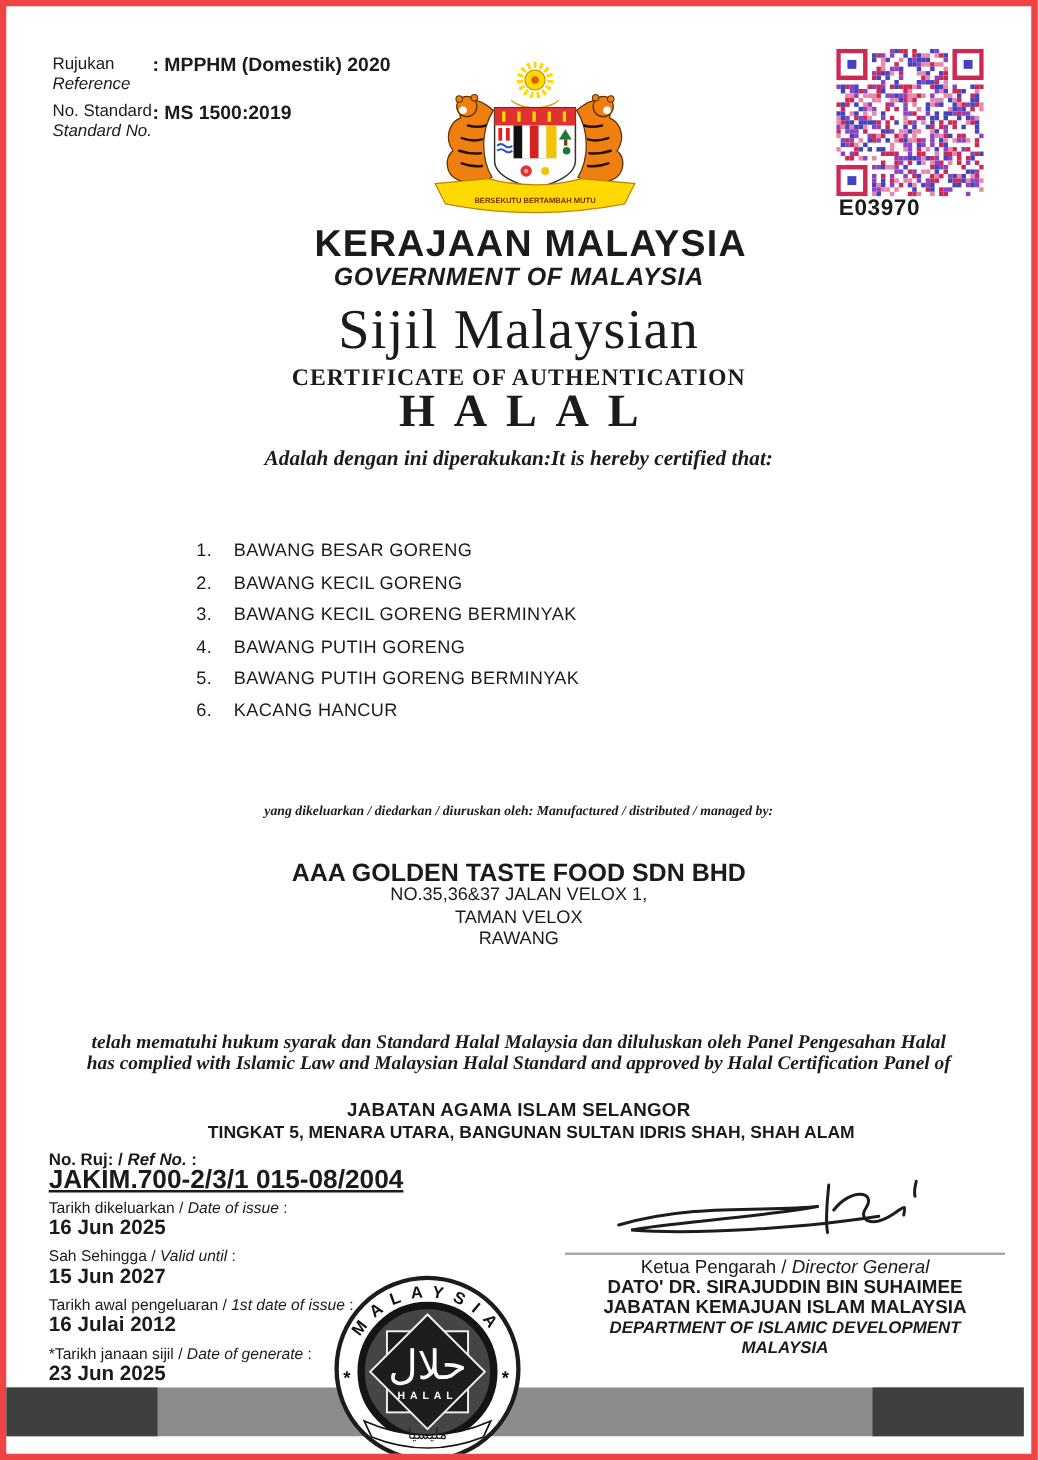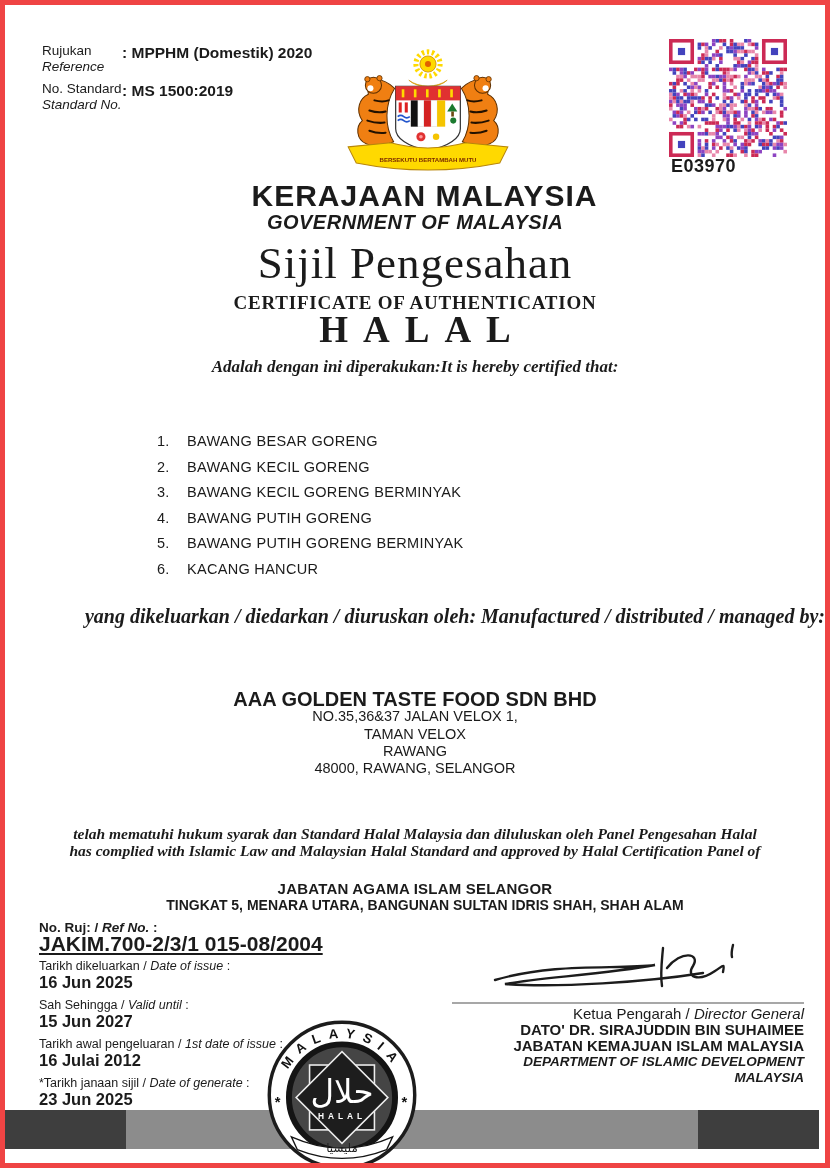--- a/index.html
+++ b/index.html
@@ -37,21 +37,21 @@
   .t-cert { top: 287px; font-size: 19px; font-weight: bold; font-family: "Liberation Serif", serif; letter-spacing: 0.8px; }
   .t-halal { top: 303px; font-size: 37px; font-weight: bold; font-family: "Liberation Serif", serif; letter-spacing: 15px; text-indent: 15px; }
   .t-certify { top: 352px; font-size: 17px; font-weight: bold; font-style: italic; font-family: "Liberation Serif", serif; }
 
   
   .products { position: absolute; left: 152px; top: 424px; font-size: 14.5px; letter-spacing: 0.3px; }
   .product-row { line-height: 25.6px; white-space: nowrap; }
   .p-no { display: inline-block; width: 30px; }
 
   
-  .t-intro { top: 600px; font-size: 20px; font-weight: bold; font-style: italic; font-family: "Liberation Serif", serif; text-align: right; }
+  .t-intro { top: 638px; font-size: 11px; font-weight: bold; font-style: italic; font-family: "Liberation Serif", serif; }
   .company { top: 686px; line-height: 17.3px; }
   .company-name { font-size: 20px; font-weight: bold; }
   .company-line { font-size: 14.5px; }
 
   
   .compliance { top: 821px; font-size: 15.5px; font-weight: bold; font-style: italic;
                 font-family: "Liberation Serif", serif; line-height: 16.8px; }
   .authority { top: 875px; line-height: 17px; }
   .authority-1 { font-size: 15px; font-weight: bold; letter-spacing: 0.2px; }
   .authority-2 { font-size: 14px; font-weight: bold; padding-left: 20px; }
@@ -61,21 +61,21 @@
   .ref-label { font-size: 13.5px; font-weight: bold; line-height: 15px; }
   .ref-value { font-size: 21px; font-weight: bold; line-height: 17px; text-decoration: underline; }
   .field { margin-top: 7px; }
   .field-label { font-size: 12.5px; font-weight: normal; line-height: 15px; }
   .lbl-en { font-style: italic; }
   .field-value { font-size: 16.5px; font-weight: bold; line-height: 17px; }
 
   
   .signature-svg { position: absolute; left: 482px; top: 935px; width: 300px; height: 64px; }
   .sig-line { position: absolute; left: 447px; top: 997px; width: 352px; height: 1.5px; background: #a7a7a7; }
-  .sig-block { position: absolute; left: 447px; top: 1001px; width: 352px; text-align: right; line-height: 16px; }
+  .sig-block { position: absolute; left: 447px; top: 1001px; width: 352px; text-align: center; line-height: 16px; }
   .sig-title { font-size: 15px; }
   .sig-title .lbl-en { font-style: italic; }
   .sig-name, .sig-org { font-size: 15px; font-weight: bold; }
   .sig-org-en { font-size: 13.5px; font-weight: bold; font-style: italic; }
 
   
   .footer-bar { position: absolute; left: 0; top: 1105px; width: 814px; height: 39px; background: #8c8c8c; }
   .footer-bar .dark-left { position: absolute; left: 0; top: 0; width: 121px; height: 39px; background: #3e3e3e; }
   .footer-bar .dark-right { position: absolute; right: 0; top: 0; width: 121px; height: 39px; background: #3e3e3e; }
   .halal-stamp { position: absolute; left: 251px; top: 1004px; width: 172px; height: 172px; }
@@ -661,21 +661,21 @@
       <rect x="8.93939393939394" y="8.93939393939394" width="7.151515151515151" height="7.151515151515151" fill="#4343bd"></rect>
       <rect x="94.75757575757575" y="1.7878787878787878" width="21.454545454545453" height="21.454545454545453" fill="none" stroke="#cc2a55" stroke-width="3.5757575757575757"></rect>
       <rect x="101.9090909090909" y="8.93939393939394" width="7.151515151515151" height="7.151515151515151" fill="#4343bd"></rect>
       <rect x="1.7878787878787878" y="94.75757575757575" width="21.454545454545453" height="21.454545454545453" fill="none" stroke="#cc2a55" stroke-width="3.5757575757575757"></rect>
       <rect x="8.93939393939394" y="101.9090909090909" width="7.151515151515151" height="7.151515151515151" fill="#4343bd"></rect>
     </svg>
   <div class="qr-label">E03970</div>
 
   <div class="abs ctr t-kerajaan">KERAJAAN MALAYSIA</div>
   <div class="abs ctr t-govt">GOVERNMENT OF MALAYSIA</div>
-  <div class="abs ctr t-sijil">Sijil Pengesahan</div>
+  <div class="abs ctr t-sijil">Sijil Malaysian</div>
   <div class="abs ctr t-cert">CERTIFICATE OF AUTHENTICATION</div>
   <div class="abs ctr t-halal">HALAL</div>
   <div class="abs ctr t-certify">Adalah dengan ini diperakukan:It is hereby certified that:</div>
 
   <div class="products">
     <div class="product-row">
       <span class="p-no">1.</span><span>BAWANG BESAR GORENG</span>
     </div>
     <div class="product-row">
       <span class="p-no">2.</span><span>BAWANG KECIL GORENG</span>
@@ -693,21 +693,20 @@
       <span class="p-no">6.</span><span>KACANG HANCUR</span>
     </div>
   </div>
 
   <div class="abs ctr t-intro">yang dikeluarkan / diedarkan / diuruskan oleh: Manufactured / distributed / managed by:</div>
   <div class="abs ctr company">
     <div class="company-name">AAA GOLDEN TASTE FOOD SDN BHD</div>
     <div class="company-line">NO.35,36&amp;37 JALAN VELOX 1,</div>
     <div class="company-line">TAMAN VELOX</div>
     <div class="company-line">RAWANG</div>
-    <div class="company-line">48000, RAWANG, SELANGOR</div>
   </div>
 
   <div class="abs ctr compliance">
     <div>telah mematuhi hukum syarak dan Standard Halal Malaysia dan diluluskan oleh Panel Pengesahan Halal</div>
     <div>has complied with Islamic Law and Malaysian Halal Standard and approved by Halal Certification Panel of</div>
   </div>
   <div class="abs ctr authority">
     <div class="authority-1">JABATAN AGAMA ISLAM SELANGOR</div>
     <div class="authority-2">TINGKAT 5, MENARA UTARA, BANGUNAN SULTAN IDRIS SHAH, SHAH ALAM</div>
   </div>

